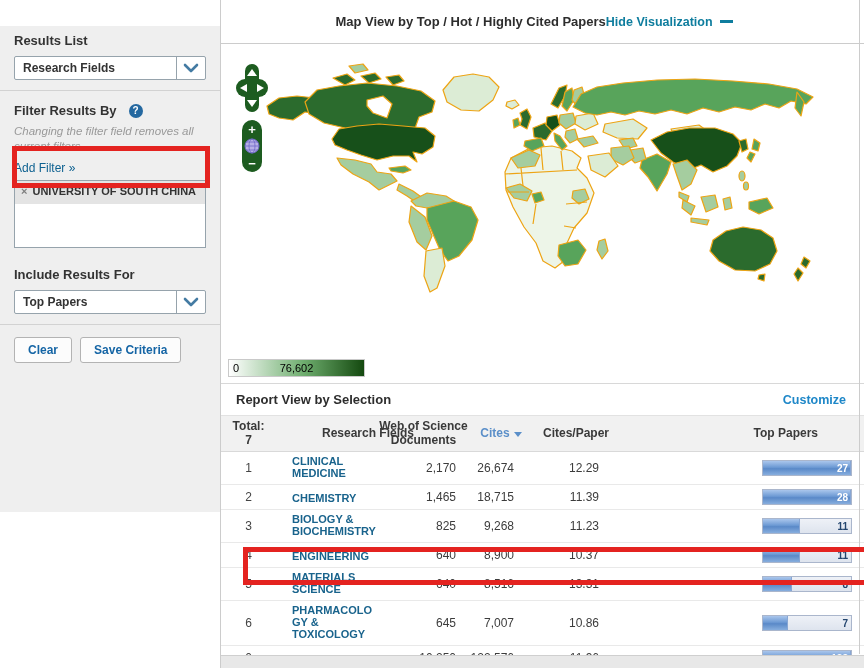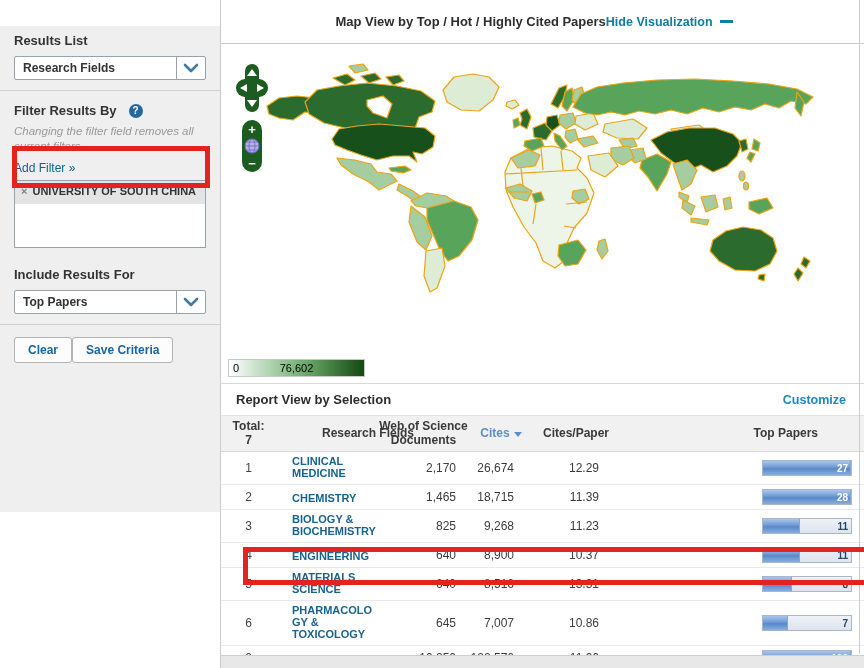--- a/index.html
+++ b/index.html
@@ -7,21 +7,21 @@
   body { font-family:"Liberation Sans",sans-serif; background:#fff; position:relative; overflow:hidden; }
   .screen { position:relative; width:864px; height:668px; background:#fff; overflow:hidden; }
 
   
   .sidebar { position:absolute; left:0; top:6px; width:220px; height:486px; background:#efefef;margin-top:20px; }
   .side-sec { padding:4px 14px 10px; }
   .side-sec h3 { font-size:13px; color:#333; margin:3px 0 8px; }
   .sec1 { border-bottom:1px solid #d2d2d2; }
   .sec2 { padding-top:10px; }
   .sec3 { padding-top:6px; border-bottom:1px solid #d2d2d2; padding-bottom:10px; }
-  .sec4 { padding-top:12px; display:flex; }
+  .sec4 { padding-top:12px; display:flex; gap:8px; }
 
   .dropdown { height:24px; background:#fff; border:1px solid #96a3ac; border-radius:2px; display:flex; align-items:center; cursor:pointer; }
   .dd-val { flex:1; padding-left:8px; font-weight:bold; font-size:12px; color:#333; white-space:nowrap; }
   .dd-btn { width:29px; align-self:stretch; border-left:1px solid #96a3ac; display:flex; align-items:center; justify-content:center; }
 
   .heading-row { display:flex; align-items:center; gap:12px; margin:2px 0 6px; }
   .heading-row h3 { margin:0; }
   .help-icon { width:14px; height:14px; border-radius:50%; background:#2468a0; color:#fff; font-size:10px; font-weight:bold; display:flex; align-items:center; justify-content:center; cursor:pointer; }
   .note { font-style:italic; color:#999; font-size:11.5px; line-height:1.3; margin:2px 0 4px; }
   .add-filter { color:#0f6291; font-weight:normal; font-size:12px; text-decoration:none; display:inline-block; margin-bottom:5px; cursor:pointer; }

